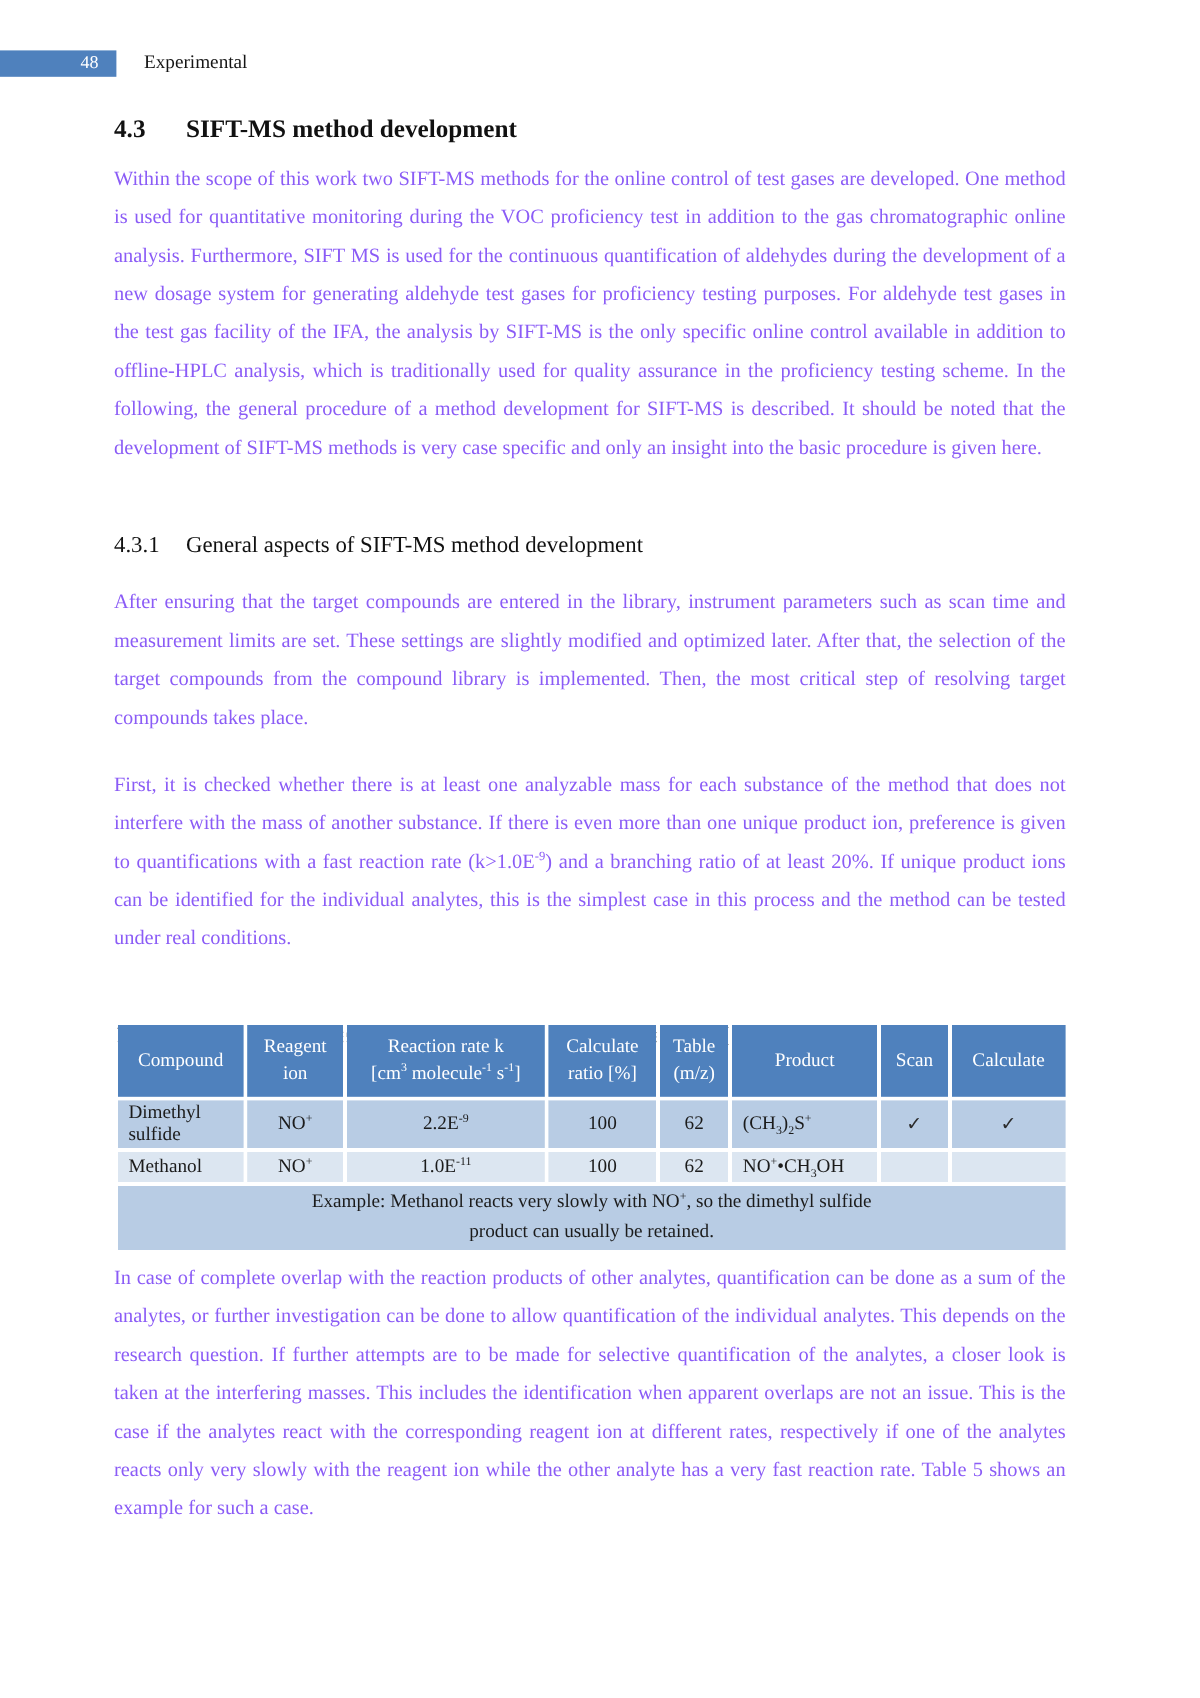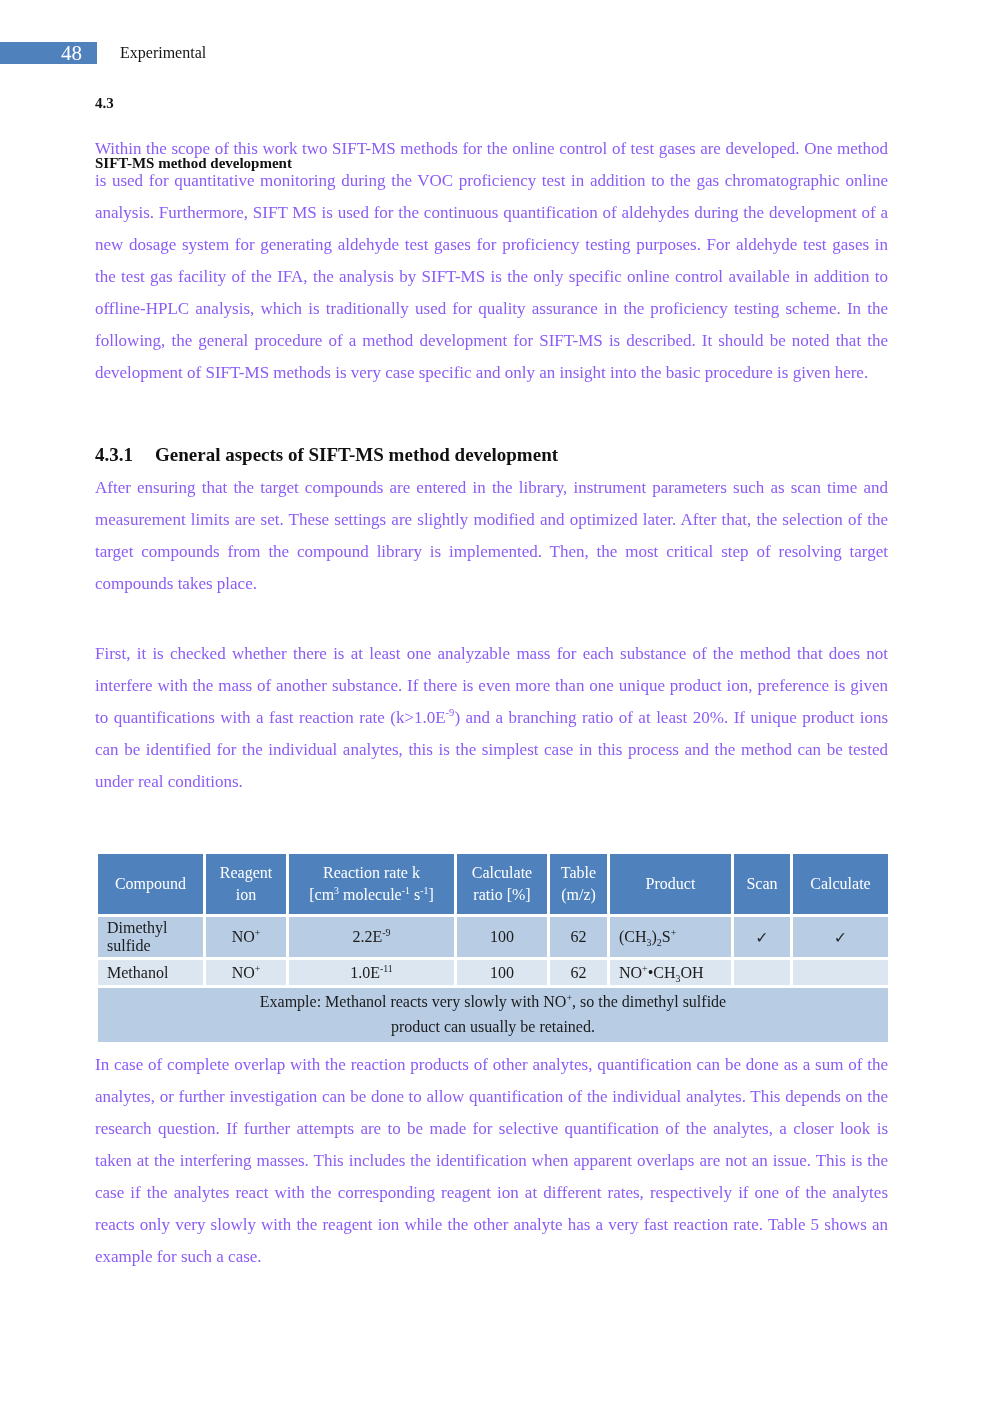--- a/index.html
+++ b/index.html
@@ -8,37 +8,37 @@
     font-family:"Liberation Serif", serif;color:#1b1b1b;
     -webkit-font-smoothing:antialiased;
   }
   .page{position:absolute;inset:0;}
   .header-bar{
     position:absolute;top:42px;left:0;width:97px;height:22px;
     background:var(--accent,#4f81bd);
   }
   .page-num{
     display:block;height:22px;line-height:22px;text-align:right;
-    padding-right:15px;color:#ffffff;font-size:21px;
+    padding-right:15px;color:#ffffff;font-size:15px;
   }
   .running-title{
     position:absolute;top:42px;left:120px;height:22px;line-height:22px;
     font-size:16px;color:#151515;
   }
   .content{position:absolute;left:95px;top:0;width:793px;height:1415px;}
   .content > *{position:absolute;left:0;width:793px;box-sizing:border-box;}
 
-  .h1{top:95px;font-size:15px;font-weight:bold;display:flex;color:#111;flex-direction:column;}
-  .h2{top:444px;font-size:19px;font-weight:bold;display:flex;color:#111;}
+  .h1{top:95px;font-size:21px;font-weight:bold;display:flex;color:#111;}
+  .h2{top:444px;font-size:19px;font-weight:normal;display:flex;color:#111;}
   .h-num{flex:0 0 60px;}
   .body{
     margin:0;font-size:17px;line-height:32px;text-align:justify;color:#8b5cf6;
   }
   .p1{top:133px;}
-  .p2{top:472px;}
+  .p2{top:486px;}
   .p3{top:638px;}
   .p4{top:1049px;}
   .caption{top:852px;font-size:18px;line-height:20px;color:#1b1b1b;}
 
   table.tbl{
     top:851px;border-collapse:collapse;table-layout:fixed;width:793px;
     font-size:16px;
   }
   .tbl th,.tbl td{
     border:3px solid #ffffff;vertical-align:middle;text-align:center;

